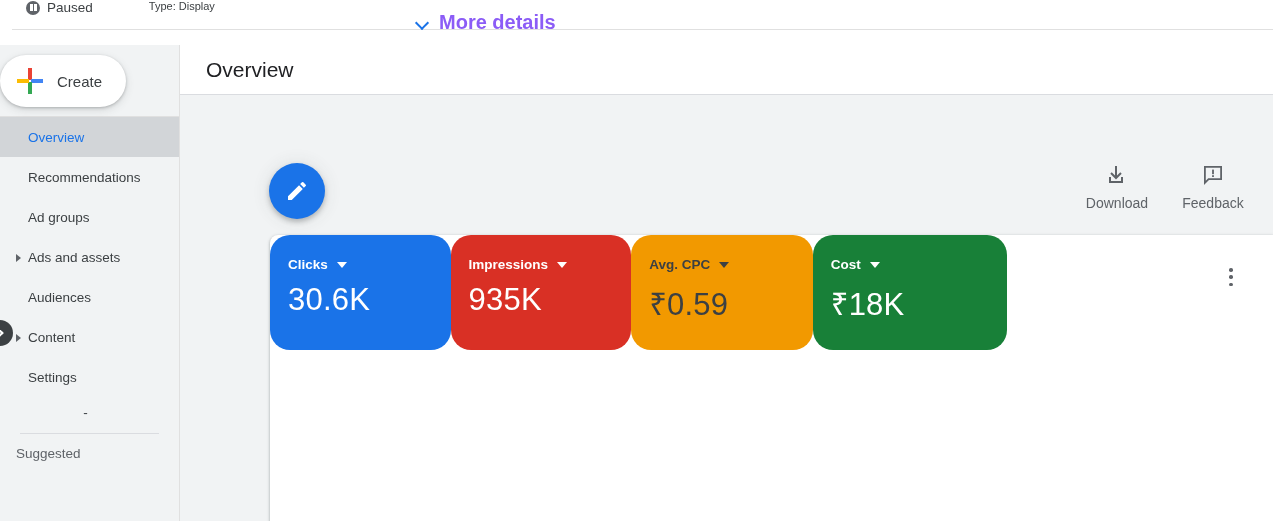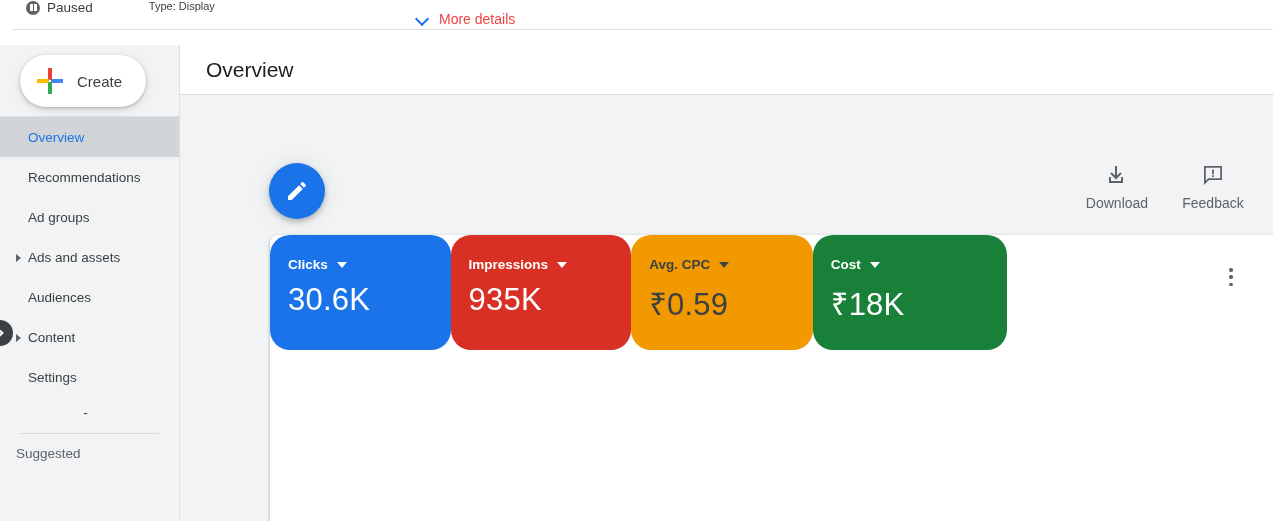--- a/index.html
+++ b/index.html
@@ -38,33 +38,33 @@
   }
   .chev-down {
     width: 12px; height: 12px; position: relative; margin-right: 11px;
   }
   .chev-down::after {
     content: ""; position: absolute; left: 1px; top: 1px;
     width: 8px; height: 8px;
     border-right: 2px solid #1a73e8; border-bottom: 2px solid #1a73e8;
     transform: rotate(45deg);
   }
-  .more-details-label { font-size: 14px; color: #ef4444; font-weight: normal; }
+  .more-details-label { font-size: 20px; color: #8b5cf6; font-weight: bold; }
 
   
   .sidebar {
     position: absolute; left: 0; top: 45px; width: 180px; height: 476px;
     background: #f1f3f4; border-right: 1px solid #e0e0e0;
   }
   .create-zone {
     height: 72px; position: relative; border-bottom: 1px solid #e0e0e0;
     background: #f1f3f4;
   }
   .create-btn {
-    position: absolute; left: 20px; top: 10px;
+    position: absolute; left: 0; top: 10px;
     width: 126px; height: 52px; border-radius: 26px;
     background: #ffffff; box-shadow: 0 1px 3px rgba(60,64,67,.3), 0 3px 8px rgba(60,64,67,.15);
     display: flex; align-items: center; cursor: pointer;
   }
   .gplus { position: relative; width: 26px; height: 26px; margin-left: 17px; flex: 0 0 auto; }
   .gplus i { position: absolute; display: block; }
   .gp-red   { left: 11px; top: 0px;  width: 4px; height: 12px; background: #ea4335; }
   .gp-blue  { left: 14px; top: 11px; width: 12px; height: 4px; background: #4285f4; }
   .gp-green { left: 11px; top: 14px; width: 4px; height: 12px; background: #34a853; }
   .gp-yellow{ left: 0px;  top: 11px; width: 12px; height: 4px; background: #fbbc04; }

